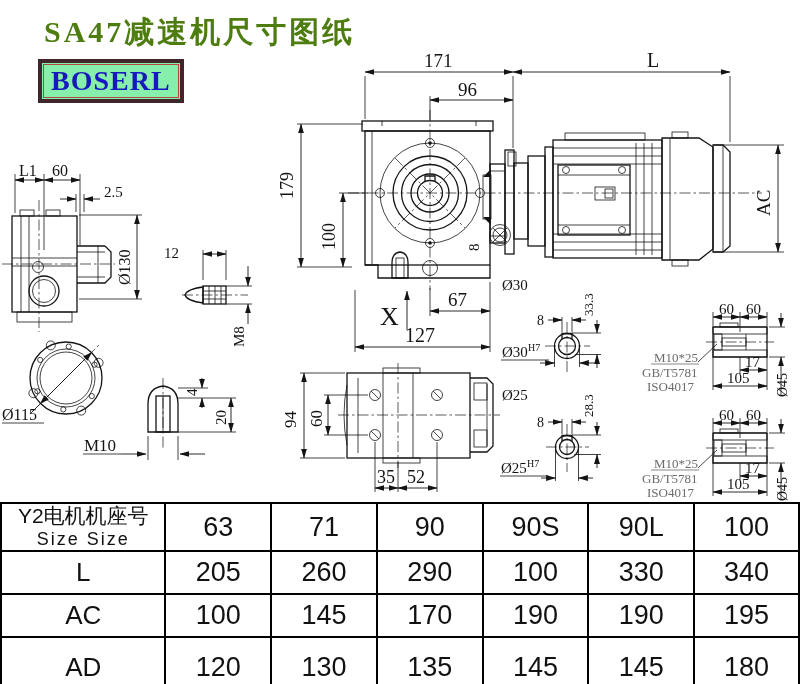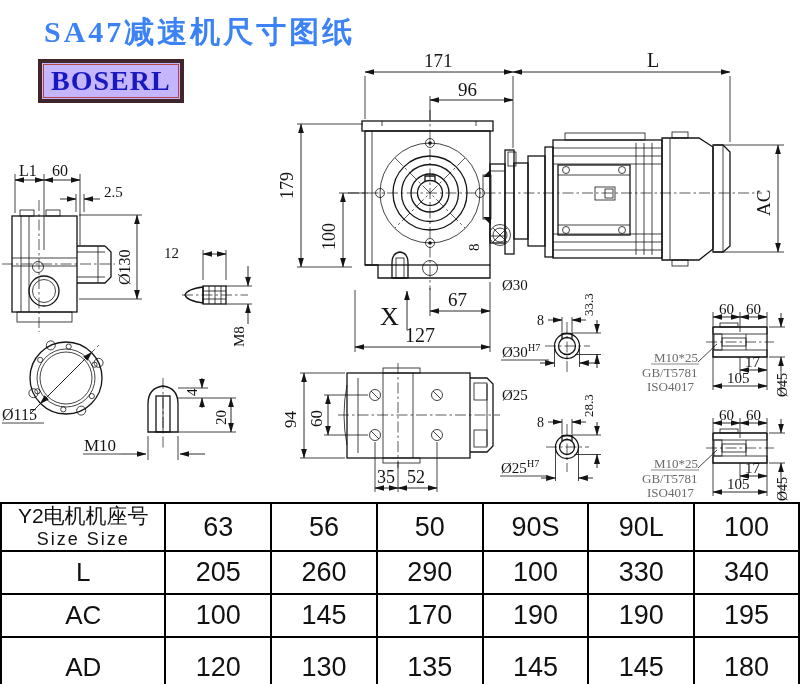--- a/index.html
+++ b/index.html
@@ -1,20 +1,20 @@
 <!DOCTYPE html>
 <html><head>
 <meta charset="utf-8">
 <style>
   html,body{margin:0;padding:0;background:#fff;}
   #stage{position:relative;width:800px;height:684px;background:#fff;overflow:hidden;
          font-family:"Liberation Sans",sans-serif;}
   .title{position:absolute;left:44px;top:12px;font-family:"Liberation Serif",serif;
-         font-weight:bold;font-size:30px;letter-spacing:3px;color:#3b82f6;white-space:nowrap;}
-  .logo-outer{position:absolute;left:38px;top:59px;border:4px solid #40262a;background:#c4b5fd;padding:1px;}
+         font-weight:bold;font-size:30px;letter-spacing:3px;color:#4d7c0f;white-space:nowrap;}
+  .logo-outer{position:absolute;left:38px;top:59px;border:4px solid #40262a;background:#86efac;padding:1px;}
   .logo-inner{border:1px solid #b5453f;padding:0 7px;color:#1818c0;
               font-family:"Liberation Serif",serif;font-weight:bold;font-size:28px;letter-spacing:1px;}
   svg{position:absolute;left:0;top:0;}
   svg text{font-family:"Liberation Serif",serif;fill:#141414;}
   .ol{stroke:#141414;stroke-width:1.3;fill:none;}
   .tl{stroke:#141414;stroke-width:0.8;fill:none;}
   .cl{stroke:#141414;stroke-width:0.7;fill:none;stroke-dasharray:11 3 2.5 3;}
   .dim{stroke:#141414;stroke-width:0.9;fill:none;}
   .gray{fill:#6b6b6b;}
   .grayl{stroke:#6b6b6b;stroke-width:0.8;}
@@ -433,22 +433,22 @@
         <col style="width:106px">
         <col style="width:105px">
     </colgroup>
     <tbody>
         <tr style="height:37px">
       <td class="hdr">
         <div class="cn">Y2电机机座号</div>
         <div class="en">Size Size</div>
       </td>
       <td class="num">63</td>
-      <td class="num">56</td>
-      <td class="num">50</td>
+      <td class="num">71</td>
+      <td class="num">90</td>
       <td class="num">90S</td>
       <td class="num">90L</td>
       <td class="num">100</td>
     </tr>
     <tr style="height:43px">
       <td class="lbl">L</td>
       <td class="num">205</td>
       <td class="num">260</td>
       <td class="num">290</td>
       <td class="num">100</td>

